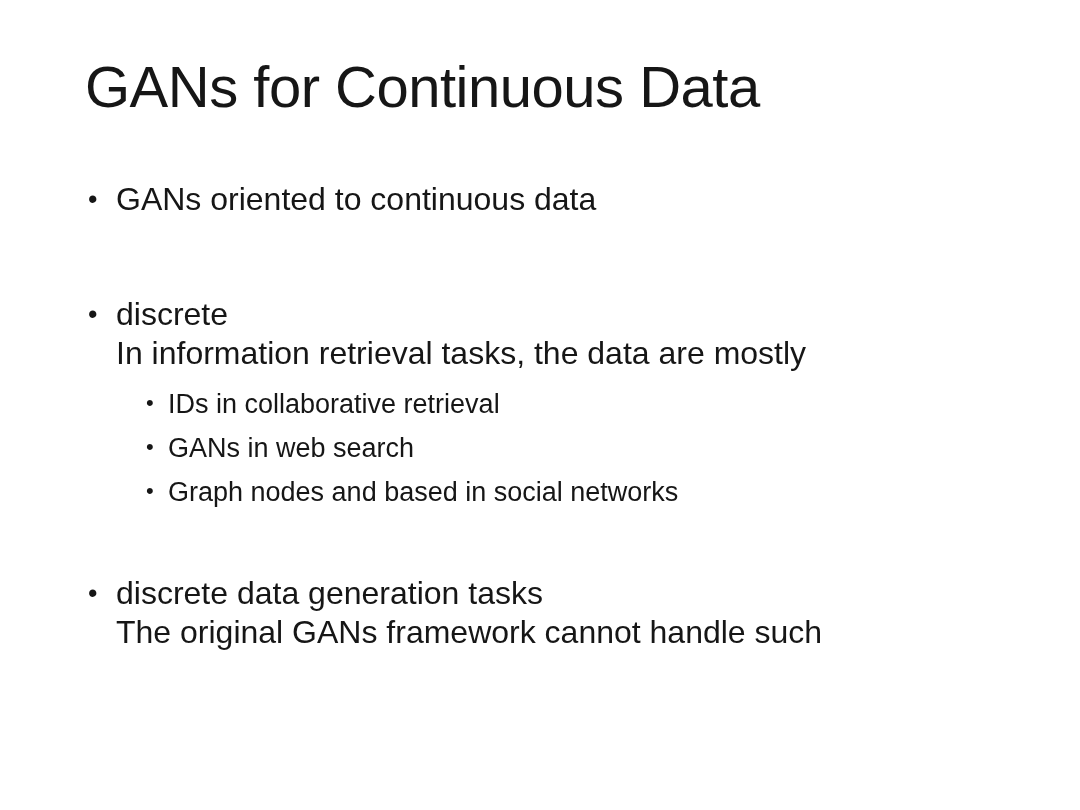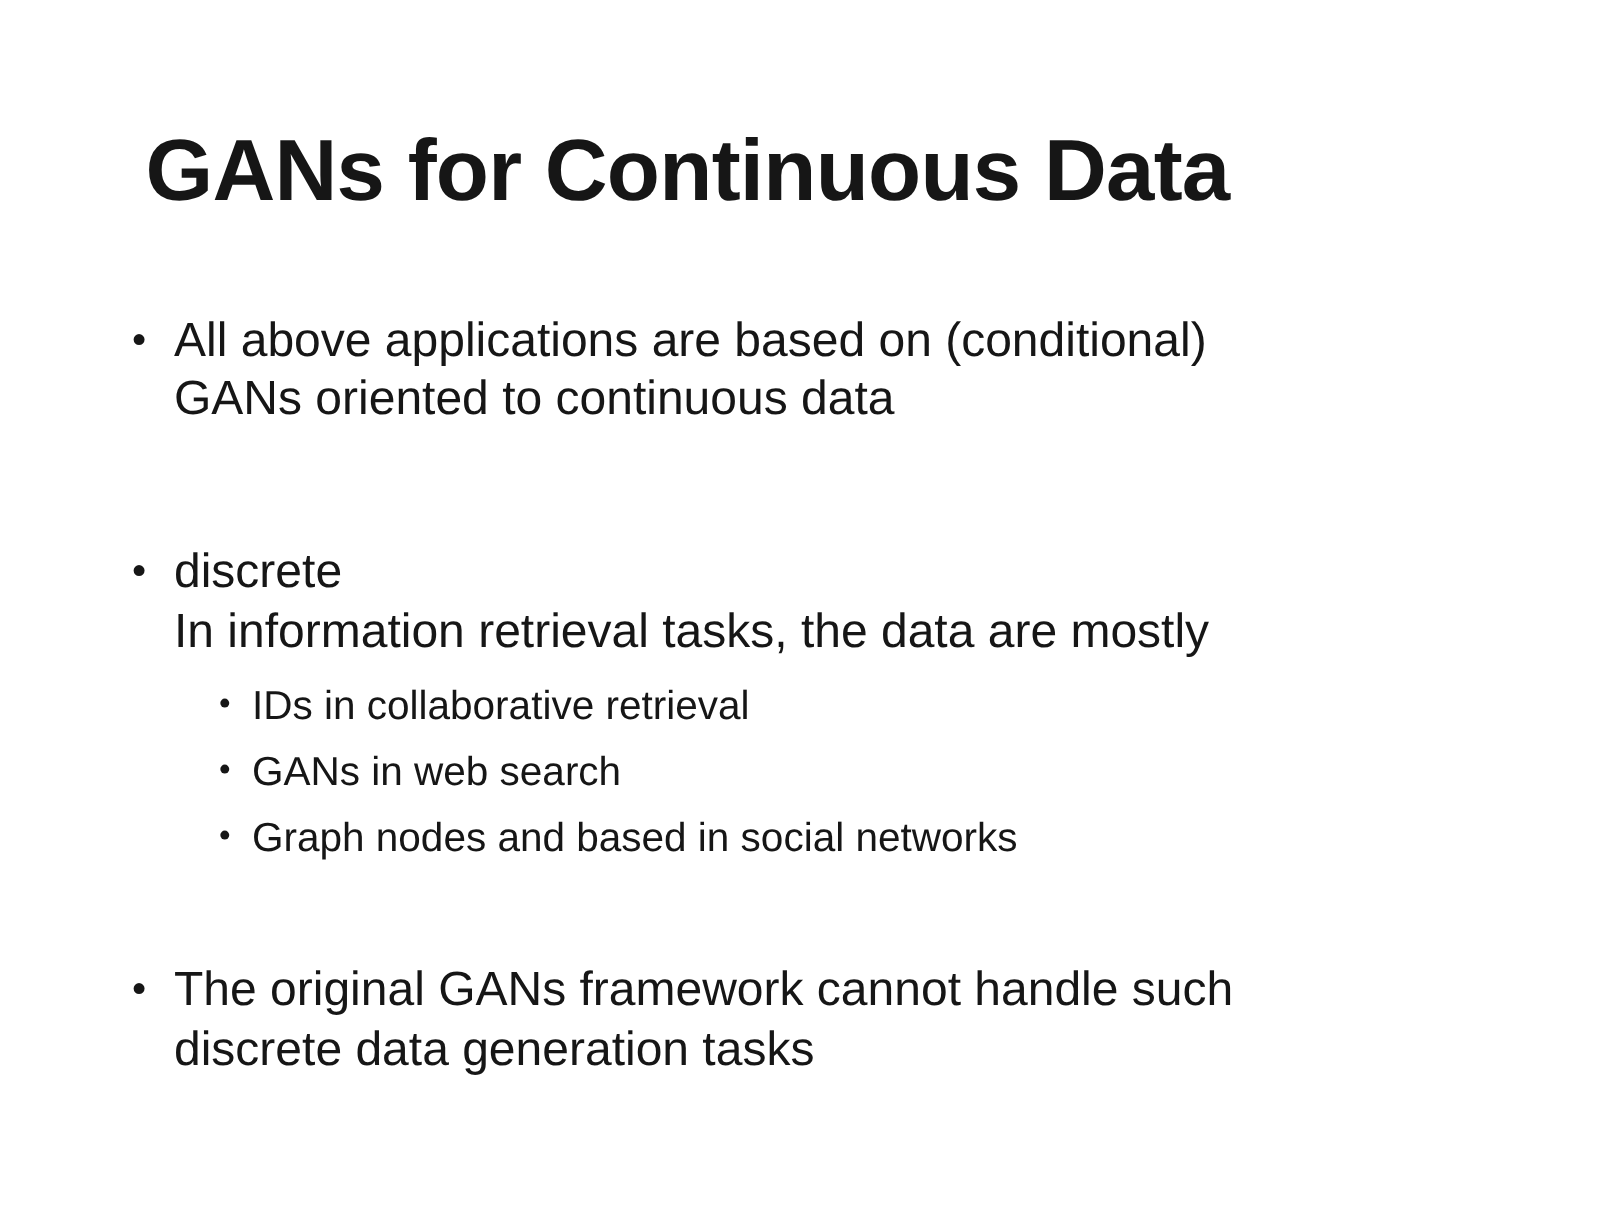--- a/index.html
+++ b/index.html
@@ -14,24 +14,24 @@
   .slide {
     position: relative;
     width: 1080px;
     height: 810px;
     background: #ffffff;
     color: #161616;
     overflow: hidden;
     box-sizing: border-box;
   }
   .title {
-    margin: 12px;
-    padding: 66px 40px 0 85px;
+    margin: 0;
+    padding: 51px 40px 0 85px;
     font-size: 58px;
-    font-weight: 700;
+    font-weight: 400;
     line-height: 1.25;
     letter-spacing: -0.5px;
   }
   .content {
     padding-left: 88px;
     padding-right: 50px;
   }
   .bullet {
     display: flex;
     align-items: flex-start;
@@ -74,21 +74,20 @@
 
 <div class="slide" style="background: rgb(255, 255, 255); color: rgb(22, 22, 22);">
 
   <h1 class="title">GANs for Continuous Data</h1>
 
   <div class="content">
 
     <div class="bullet l1 b1">
       <span class="dot">•</span>
       <div class="text">
-        <div>All above applications are based on (conditional)</div>
         <div>GANs oriented to continuous data</div>
       </div>
     </div>
 
     <div class="bullet l1 b2">
       <span class="dot">•</span>
       <div class="text">
         <div>discrete</div>
         <div>In information retrieval tasks, the data are mostly</div>
 
@@ -106,19 +105,19 @@
             <div class="text">Graph nodes and based in social networks</div>
           </div>
         </div>
 
       </div>
     </div>
 
     <div class="bullet l1 b3">
       <span class="dot">•</span>
       <div class="text">
+        <div>discrete data generation tasks</div>
         <div>The original GANs framework cannot handle such</div>
-        <div>discrete data generation tasks</div>
       </div>
     </div>
 
   </div>
 </div>
 
 </body></html>

